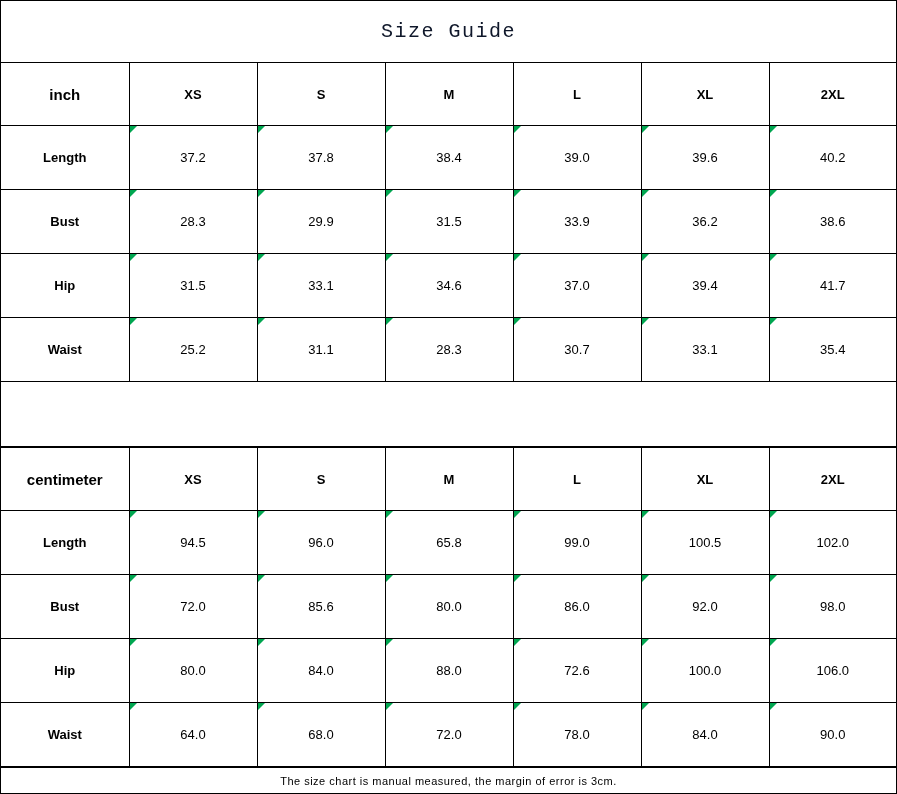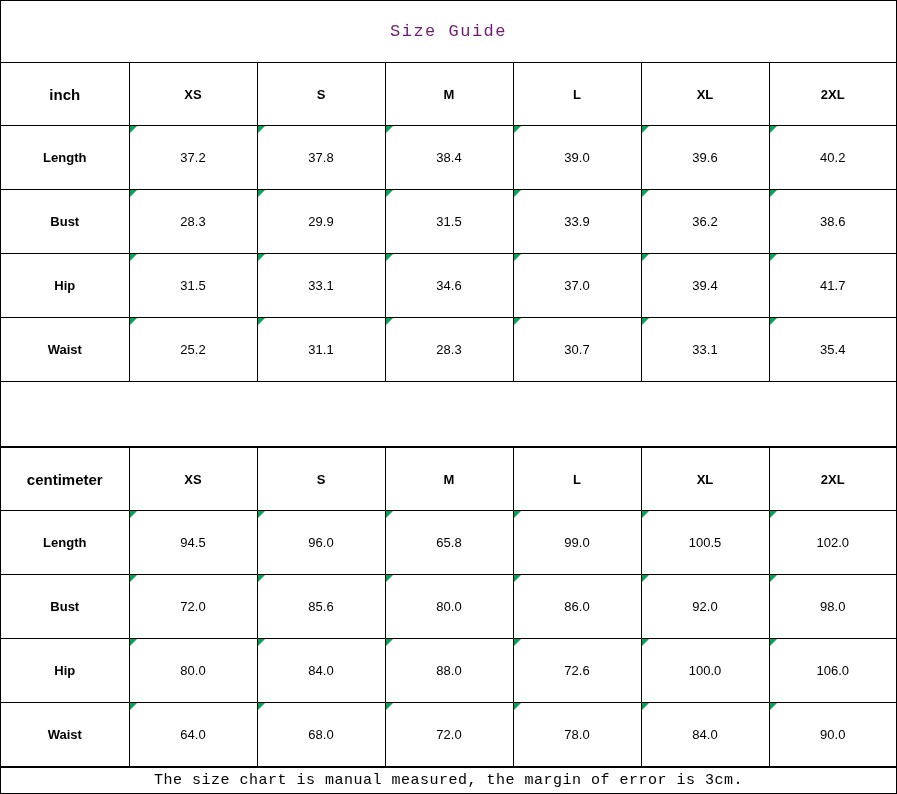--- a/index.html
+++ b/index.html
@@ -22,23 +22,23 @@
     border: 1px solid #000000;
     display: flex;
     flex-direction: column;
   }
   .title {
     height: 61px;
     display: flex;
     align-items: center;
     justify-content: center;
     font-family: "Liberation Mono", monospace;
-    font-size: 17px;
+    font-size: 20px;
     letter-spacing: 1.5px;
-    color: #701a75;
+    color: #0f172a;
   }
   table.size-table {
     width: 100%;
     border-collapse: collapse;
     table-layout: fixed;
   }
   table.size-table td,
   table.size-table th {
     border-top: 1px solid #000000;
     border-bottom: 1px solid #000000;
@@ -92,22 +92,22 @@
   .spacer-row td {
     height: 62px;
     border-left: none;
     border-right: none;
   }
   .footer {
     flex: 1;
     display: flex;
     align-items: center;
     justify-content: center;
-    font-family: Liberation Mono, monospace;
-    font-size: 15px;
+    font-family: Liberation Sans, sans-serif;
+    font-size: 11px;
     letter-spacing: 0.5px;
     border-top: 1px solid #000000;
   }
   col.c0 { width: 128px; }
   col.c1 { width: 128px; }
   col.c2 { width: 128px; }
   col.c3 { width: 128px; }
   col.c4 { width: 128px; }
   col.c5 { width: 128px; }
   col.c6 { width: 127px; }

